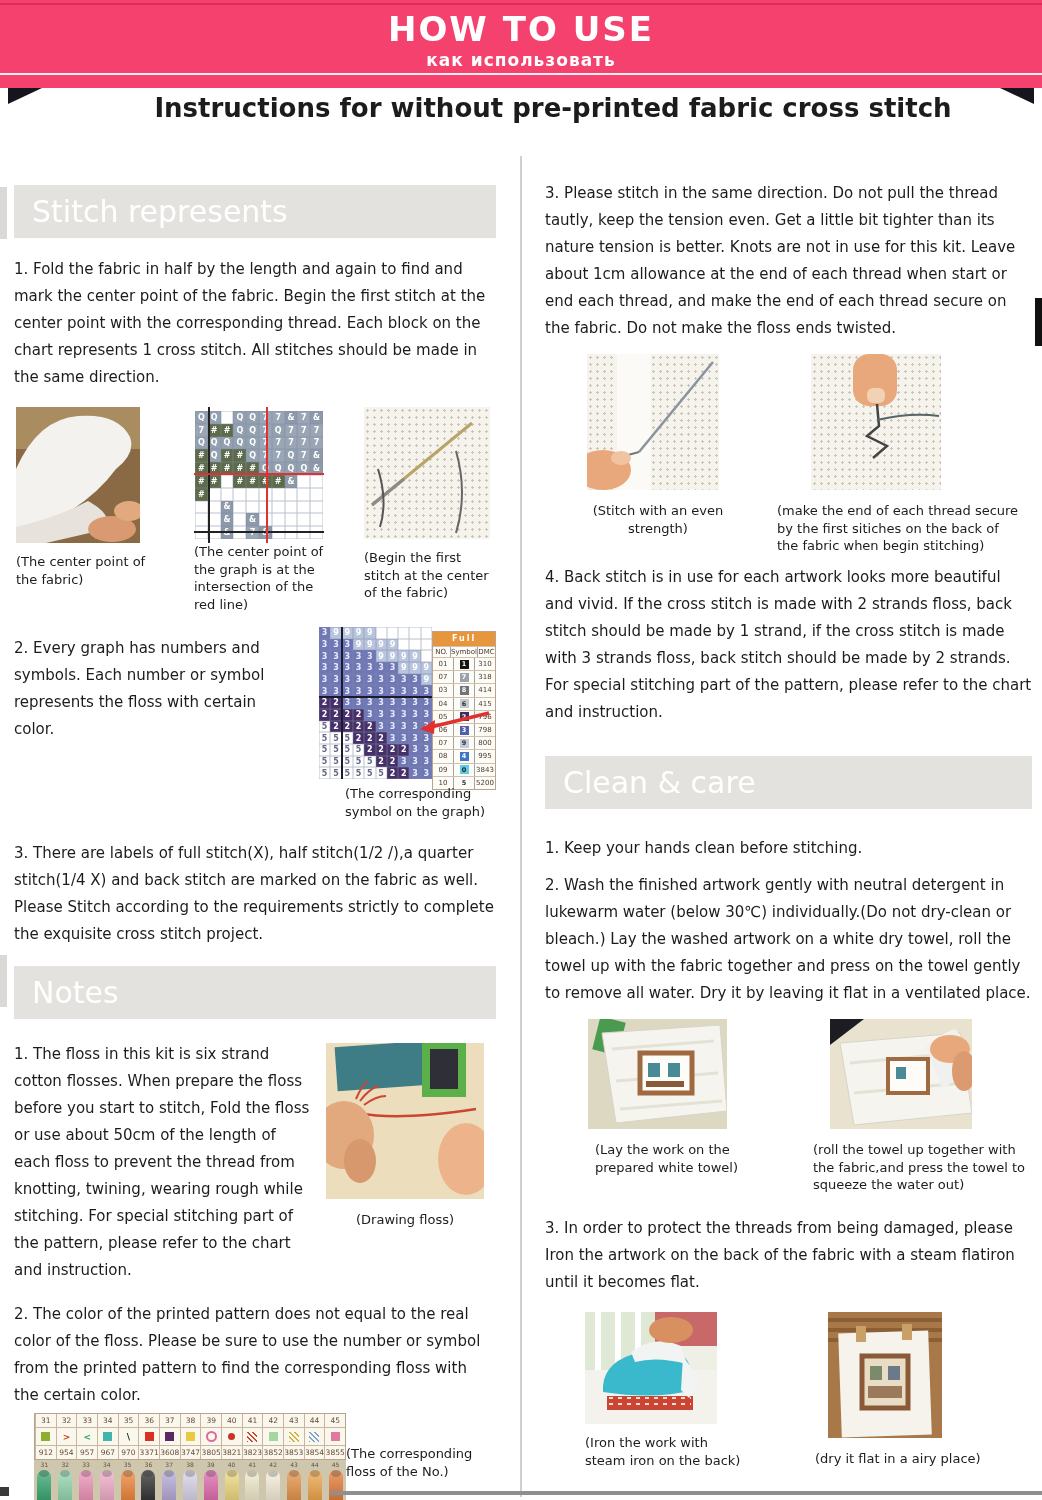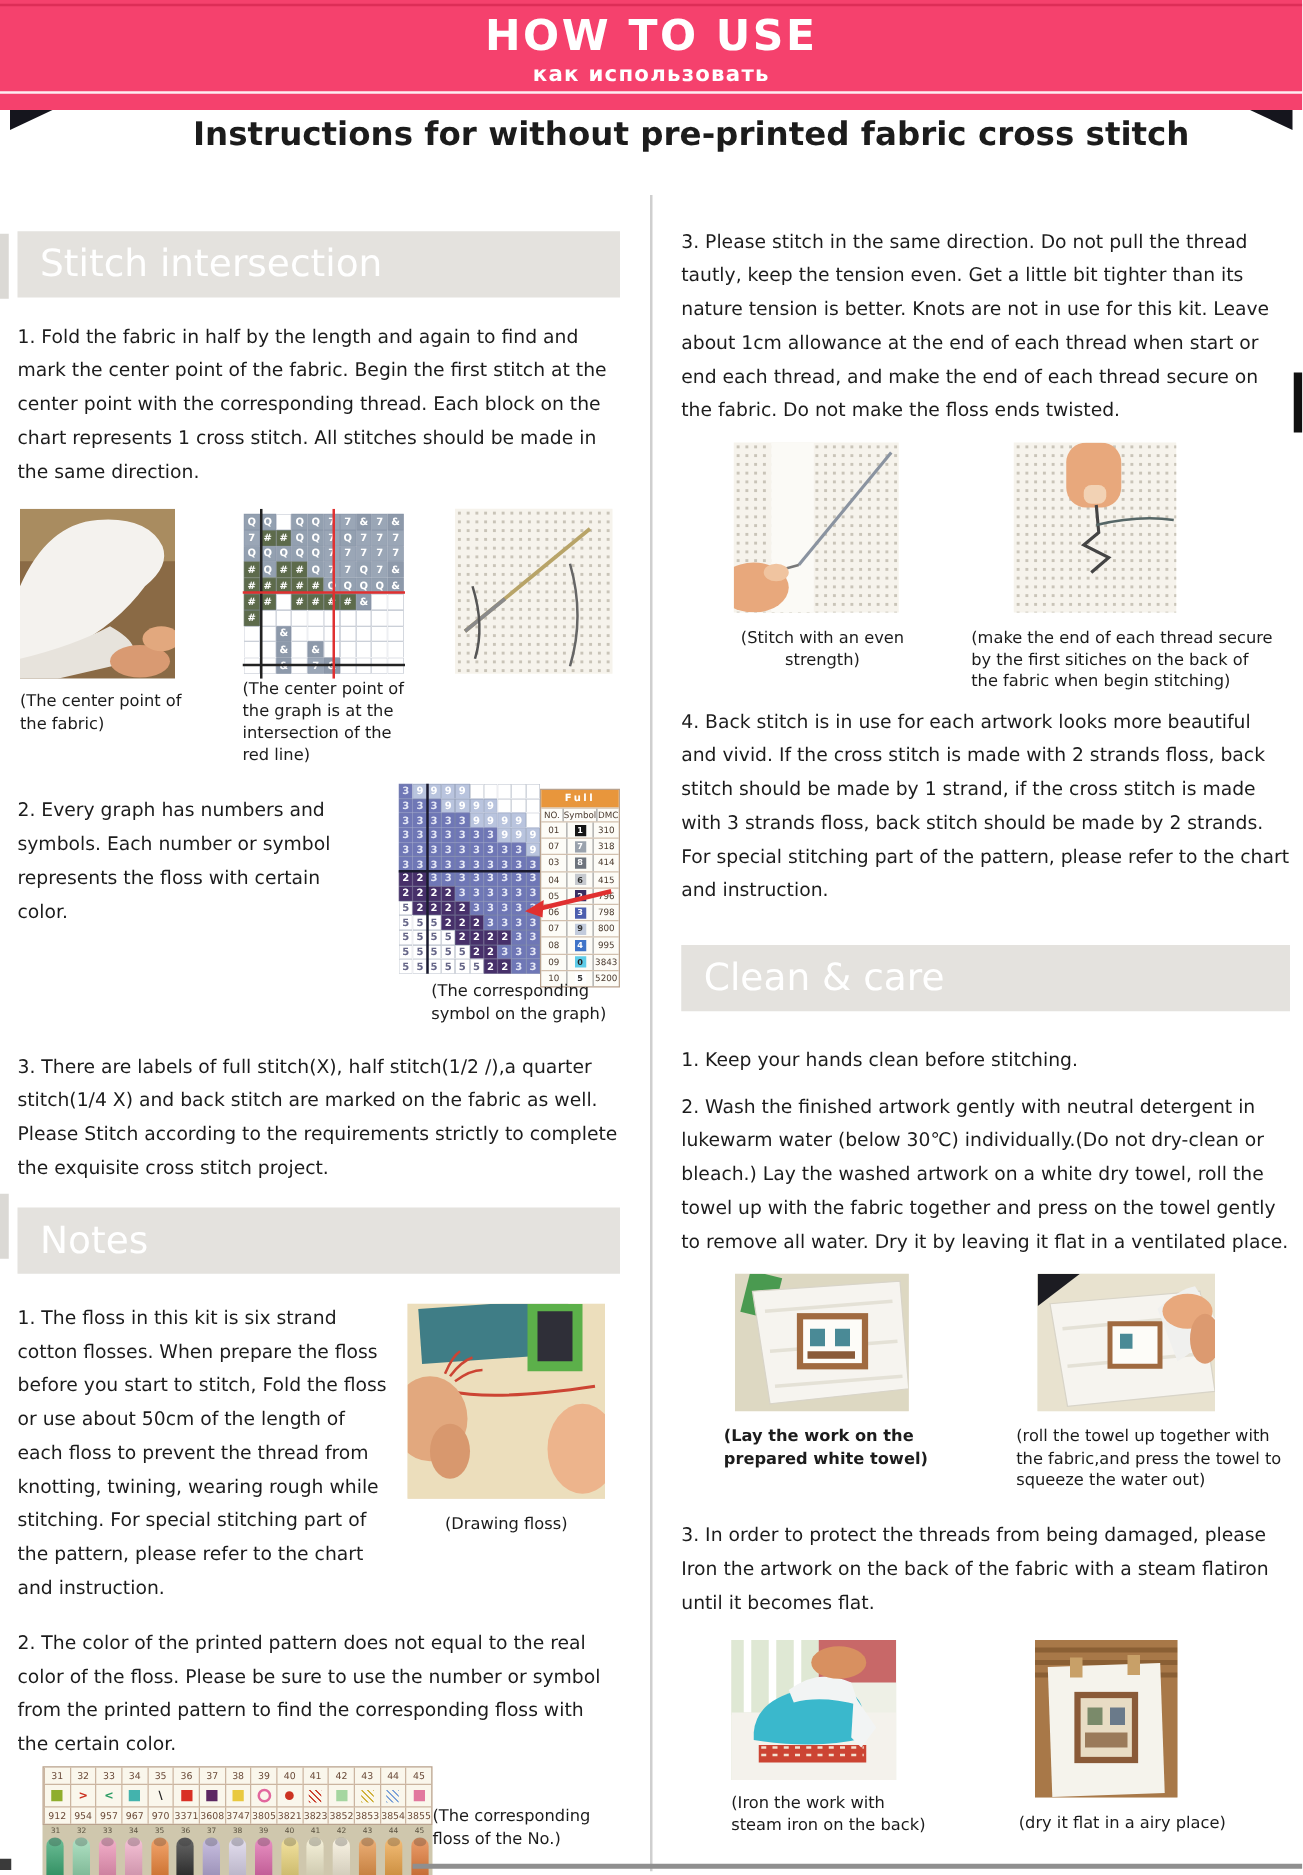--- a/index.html
+++ b/index.html
@@ -69,21 +69,21 @@
   <div class="fold left"></div>
   <div class="fold right"></div>
 
   <h2 class="page-title">Instructions for without pre-printed fabric cross stitch</h2>
   <div class="divider"></div>
   <div class="sliver" style="top:187px;"></div>
   <div class="sliver" style="top:955px;"></div>
 
   <div class="lcol">
 
-    <div class="sec-banner" style="background: rgb(228, 226, 222);">Stitch intersection</div>
+    <div class="sec-banner" style="background: rgb(228, 226, 222);">Stitch represents</div>
 
     <p class="step" style="margin-top:18px;">1. Fold the fabric in half by the length and again to find and mark the center point of the fabric. Begin the first stitch at the center point with the corresponding thread. Each block on the chart represents 1 cross stitch. All stitches should be made in the same direction.</p>
 
     <div class="figrow" style="margin-top:16px;height:212px;">
       <div class="fig" style="left:2px;width:152px;">
         <div class="imgph" style="width:124px;height:136px;">
           <svg width="124" height="136">
             <rect width="124" height="136" fill="#8a6a45"></rect>
             <rect width="124" height="42" fill="#a98c60"></rect>
             <path d="M0,62 Q22,12 62,9 Q102,6 114,30 Q120,46 100,62 Q78,92 40,112 L0,122 Z" fill="#f4f2ee"></path>
@@ -207,20 +207,21 @@
       </div>
       <div class="fig" style="left:350px;width:132px;">
         <div class="imgph aida" style="width:126px;height:132px;">
           <svg width="126" height="132">
             <line x1="8" y1="98" x2="108" y2="16" stroke="#b8a468" stroke-width="3"></line>
             <line x1="8" y1="98" x2="40" y2="72" stroke="#8a8a8a" stroke-width="3"></line>
             <path d="M14,62 q10,32 2,58" stroke="#555" stroke-width="2" fill="none"></path>
             <path d="M92,44 q12,42 0,82" stroke="#666" stroke-width="2" fill="none"></path>
           </svg>
         </div>
+        <div class="cap" style="margin-top:10px;width:130px;">(Begin the first stitch at the center of the fabric)</div>
       </div>
     </div>
 
     <div class="figrow" style="margin-top:8px;height:190px;">
       <p class="step" style="position:absolute;left:0;top:8px;width:285px;">2. Every graph has numbers and symbols. Each number or symbol represents the floss with certain color.</p>
       <div class="fig" style="left:305px;top:0;width:177px;height:190px;">
         <div class="grid" style="position: absolute; left: 0px; top: 0px; width: 113px; height: 152px; grid-template-columns: repeat(10, 1fr); grid-template-rows: repeat(13, 1fr);">
             <span class="gcell" style="background: rgb(111, 119, 182); color: rgb(230, 233, 246);">3</span>
             <span class="gcell" style="background: rgb(185, 196, 222); color: rgb(255, 255, 255);">9</span>
             <span class="gcell" style="background: rgb(185, 196, 222); color: rgb(255, 255, 255);">9</span>
@@ -686,21 +687,21 @@
             <rect width="139" height="110" fill="#ddd8c2"></rect>
             <rect x="8" y="0" width="26" height="34" fill="#4a9a50" transform="rotate(14 21 17)"></rect>
             <path d="M14,14 L132,6 L139,92 L28,104 Z" fill="#f6f4ef" stroke="#d8d4c8"></path>
             <path d="M24,30 L126,22 M28,62 L130,54 M32,90 L134,82" stroke="#e4e1d6" stroke-width="3" fill="none"></path>
             <rect x="52" y="34" width="52" height="40" fill="#fdfcf8" stroke="#a06a40" stroke-width="5"></rect>
             <rect x="60" y="44" width="12" height="14" fill="#4a8a96"></rect>
             <rect x="80" y="44" width="12" height="14" fill="#4a8a96"></rect>
             <rect x="58" y="62" width="38" height="6" fill="#8a5a38"></rect>
           </svg>
         </div>
-        <div class="cap" style="margin-top:12px;width:170px;margin-left:14px;font-weight:bold;">(Lay the work on the prepared white towel)</div>
+        <div class="cap" style="margin-top:12px;width:170px;margin-left:30px;">(Lay the work on the prepared white towel)</div>
       </div>
       <div class="fig" style="left:268px;width:218px;">
         <div class="imgph" style="width:142px;height:110px;margin-left:17px;background:#e4ddc8;">
           <svg width="142" height="110">
             <rect width="142" height="110" fill="#e8e2cf"></rect>
             <polygon points="0,0 34,0 0,26" fill="#1c1c22"></polygon>
             <path d="M10,24 L130,14 L142,94 L24,106 Z" fill="#f6f4ef" stroke="#d8d4c8"></path>
             <path d="M20,44 L128,34 M24,74 L132,64" stroke="#e4e1d6" stroke-width="3" fill="none"></path>
             <rect x="58" y="40" width="40" height="34" fill="#fdfcf8" stroke="#a06a40" stroke-width="4"></rect>
             <rect x="66" y="48" width="10" height="12" fill="#4a8a96"></rect>

